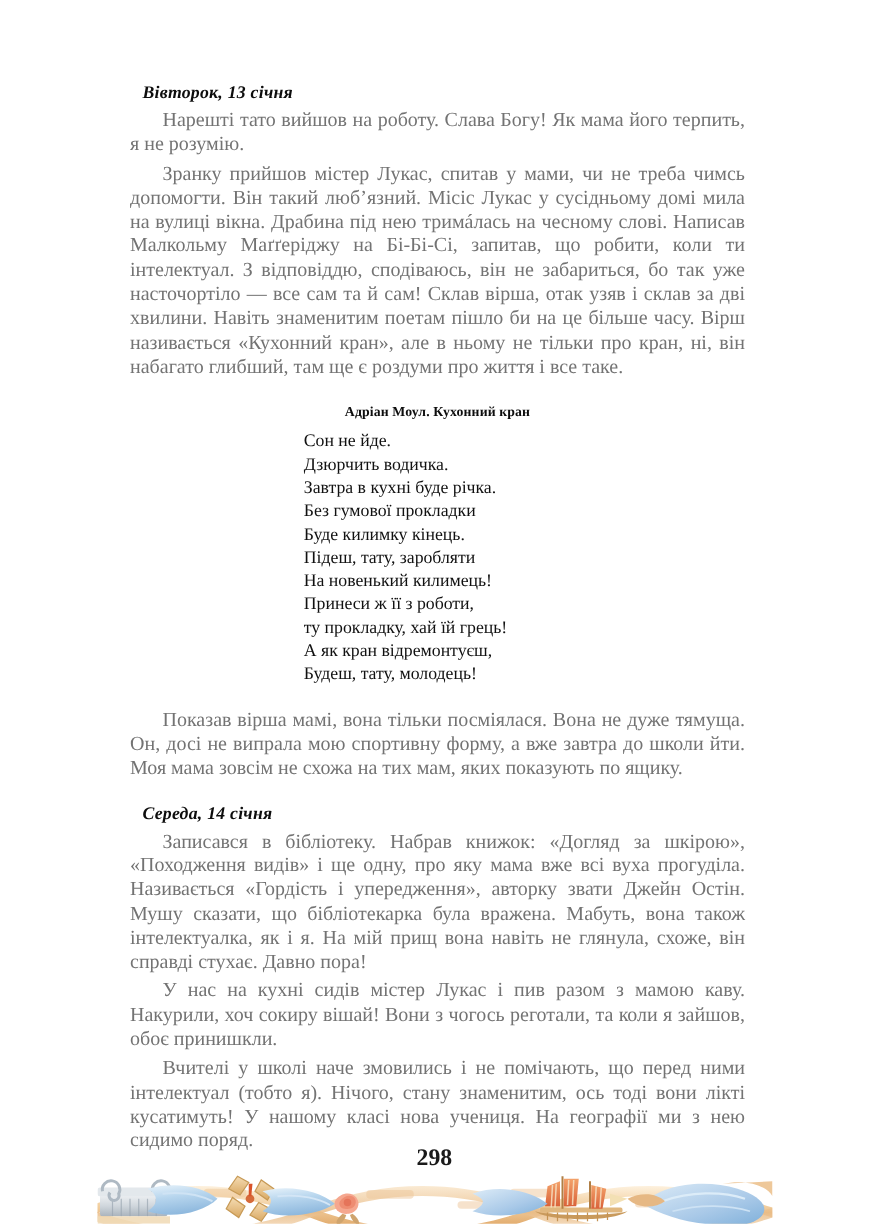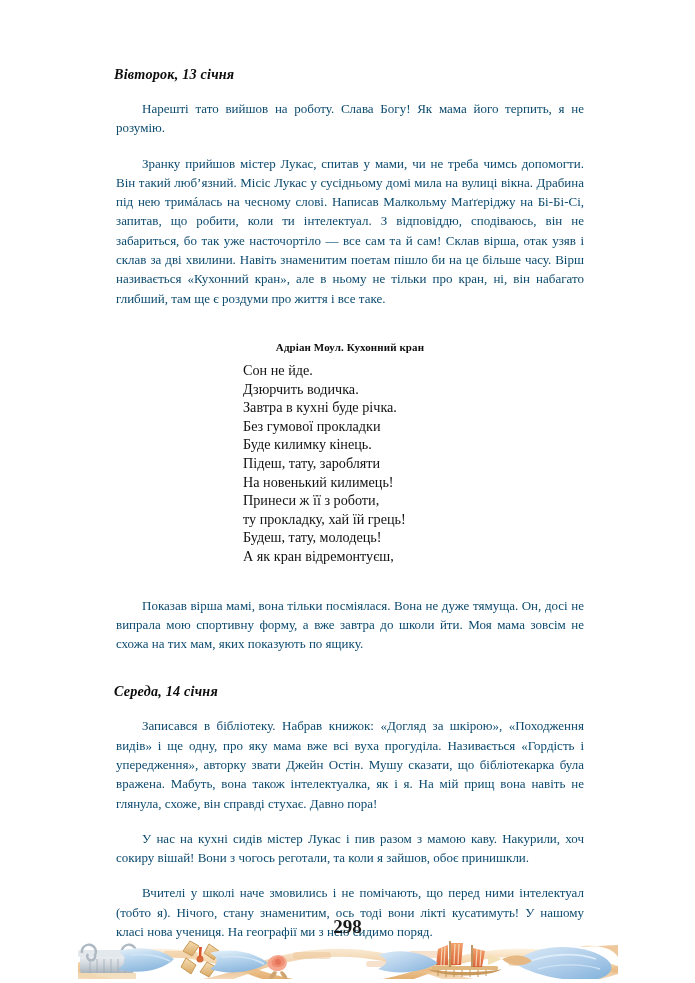--- a/index.html
+++ b/index.html
@@ -34,26 +34,26 @@
     font-family: "Liberation Serif", "DejaVu Serif", serif;
     font-weight: bold;
     font-style: italic;
     font-size: 14.2px;
     letter-spacing: 0.2px;
     margin: 0 0 1px 14px;
     color: #0d0d0d;
   }
 
   .para {
-    margin: 16px;
-    font-size: 13px;
+    margin: 4px;
+    font-size: 16px;
     line-height: 19.3px;
     text-align: justify;
     text-indent: 26px;
-    color: #0c4a6e;
+    color: #737373;
     -webkit-hyphens: manual;
     hyphens: manual;
   }
   .para + .para { margin-top: 0; }
   .gap-md { height: 14px; }
   .gap-lg { height: 17px; }
 
   .poem-title {
     font-weight: bold;
     font-size: 11px;
@@ -121,22 +121,22 @@
     <div class="poem-body">
       <div class="poem-line">Сон не йде.</div>
       <div class="poem-line">Дзюрчить водичка.</div>
       <div class="poem-line">Завтра в кухні буде річка.</div>
       <div class="poem-line">Без гумової прокладки</div>
       <div class="poem-line">Буде килимку кінець.</div>
       <div class="poem-line">Підеш, тату, заробляти</div>
       <div class="poem-line">На новенький килимець!</div>
       <div class="poem-line">Принеси ж її з роботи,</div>
       <div class="poem-line">ту прокладку, хай їй грець!</div>
+      <div class="poem-line">А як кран відремонтуєш,</div>
       <div class="poem-line">Будеш, тату, молодець!</div>
-      <div class="poem-line">А як кран відремонтуєш,</div>
     </div>
 
     <div class="gap-md"></div>
 
     <p class="para">Показав вірша мамі, вона тільки посміялася. Вона не дуже тямуща. Он, досі не випрала мою спортивну форму, а вже завтра до школи йти. Моя мама зовсім не схожа на тих мам, яких показують по ящику.</p>
 
     <div class="gap-md"></div>
 
     <div class="day-heading">Середа, 14 січня</div>
 

